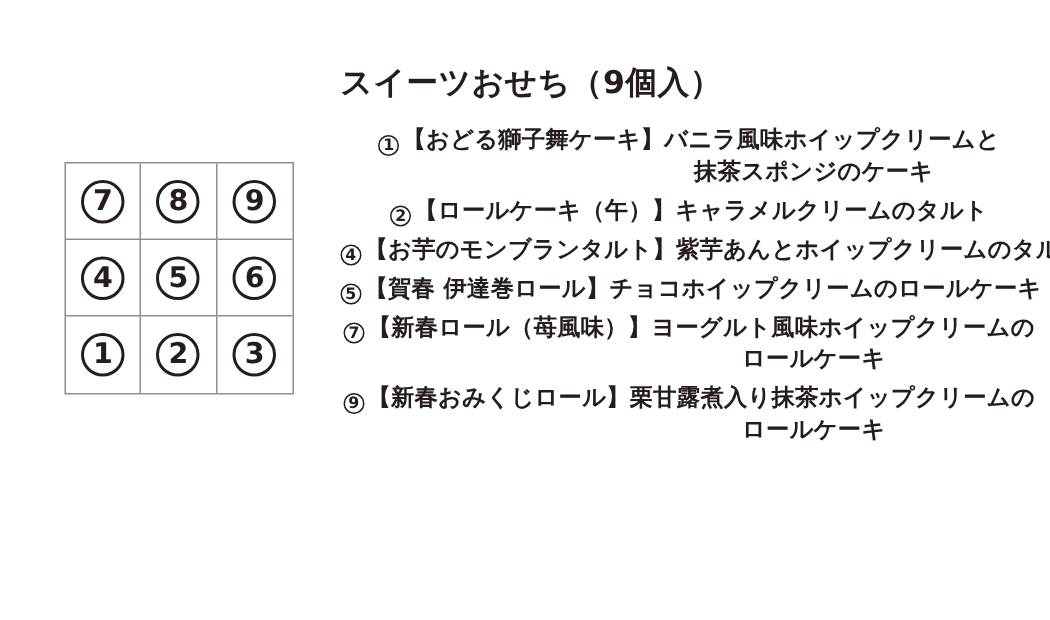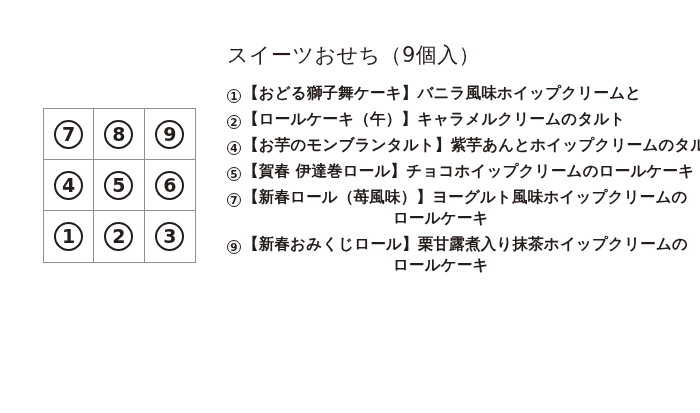--- a/index.html
+++ b/index.html
@@ -58,33 +58,34 @@
 
   
   .right-col {
     position: absolute;
     left: 227px;
     top: 44px;
     width: 465px;
   }
   .title {
     font-size: 21px;
-    font-weight: 400;
+    font-weight: 700;
     line-height: 22px;
     letter-spacing: 0.5px;
     margin: 0 0 17px 0;
     white-space: nowrap;
   }
   .item {
     font-size: 15.5px;
     font-weight: 700;
     line-height: 21px;
     letter-spacing: 0.2px;
     margin-bottom: 5px;
     white-space: nowrap;
+    text-align: center;
   }
   .item .num {
     display: inline-flex;
     width: 14px;
     height: 14px;
     border: 1.4px solid #251d1b;
     border-radius: 50%;
     align-items: center;
     justify-content: center;
     font-size: 10.5px;
@@ -132,20 +133,21 @@
     <div class="cell">
       <span class="circle-lg">3</span>
     </div>
   </div>
 
   <div class="right-col">
     <h1 class="title">スイーツおせち（9個入）</h1>
 
     <div class="item">
       <span class="num">1</span><span>【おどる獅子舞ケーキ】バニラ風味ホイップクリームと</span>
+      <div class="line2">抹茶スポンジのケーキ</div>
     </div>
 
     <div class="item">
       <span class="num">2</span><span>【ロールケーキ（午）】キャラメルクリームのタルト</span>
     </div>
 
 
     <div class="item">
       <span class="num">4</span><span>【お芋のモンブランタルト】紫芋あんとホイップクリームのタルト</span>
     </div>

